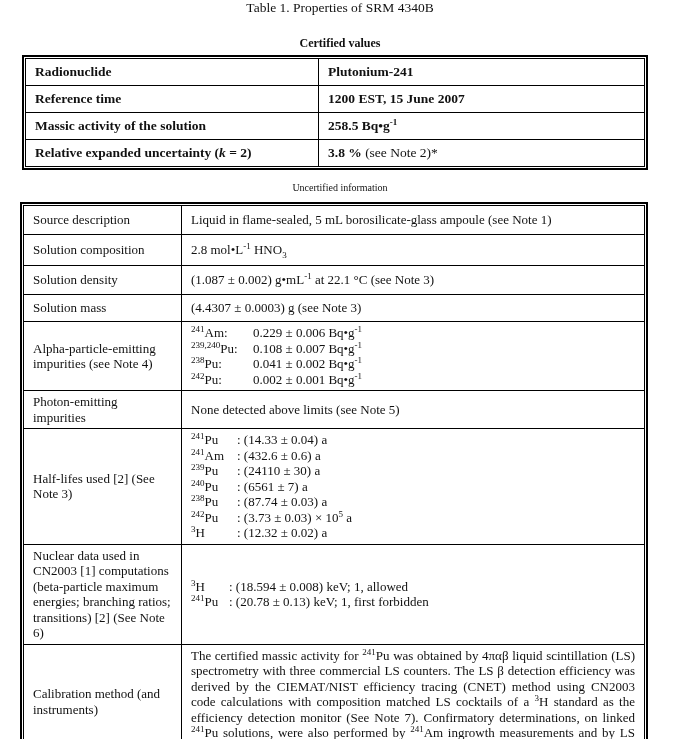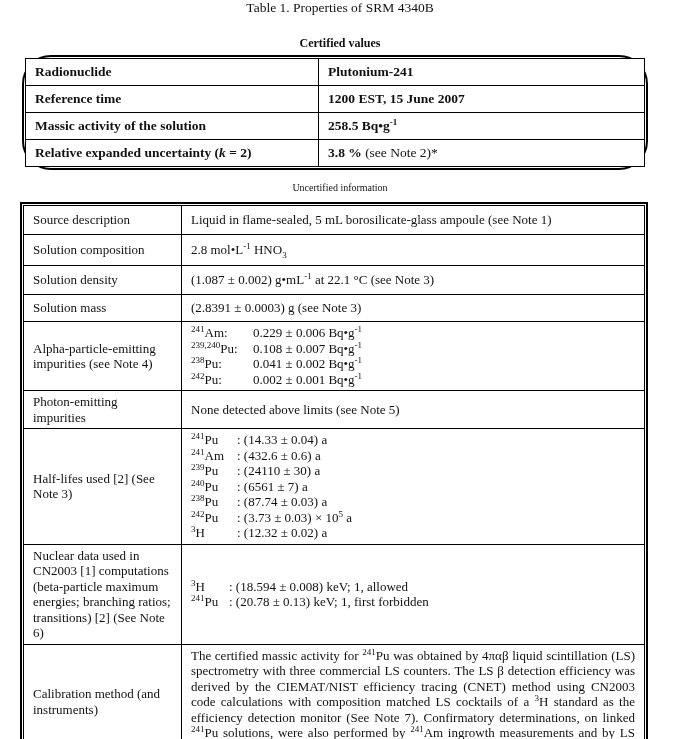--- a/index.html
+++ b/index.html
@@ -8,21 +8,21 @@
     width: 680px; height: 739px; position: relative;
     font-family: "Liberation Serif", serif;
     color: #111; overflow: hidden;
   }
   .center-line { position: absolute; left: 0; width: 680px; text-align: center; }
   .doc-title { top: 0; font-size: 13.5px; }
   .h-cert { top: 36px; font-size: 12px; font-weight: bold; }
   .h-uncert { top: 182px; font-size: 10px; }
 
   .twrap { position: absolute; border: 2px solid #000; padding: 1px; background: #fff; }
-  .t1 { left: 22px; top: 55px; width: 626px; border-radius: 29px; }
+  .t1 { left: 22px; top: 55px; width: 626px; }
   .t2 { left: 20px; top: 202px; width: 628px; }
 
   table { width: 100%; border-collapse: collapse; table-layout: fixed; }
   td { border: 1px solid #000; vertical-align: middle; background: #fff; }
 
   .t1 td { height: 27px; padding: 2px 9px; font-size: 13.5px; font-weight: bold; }
   .t1 td.c1 { width: 293px; }
 
   .t2 td { font-size: 13px; line-height: 15.5px; padding: 3px 9px; }
   .t2 td.c1 { width: 158px; }
@@ -86,21 +86,21 @@
     <tr class="r1">
       <td class="c1"><span>Solution composition</span></td>
       <td><span>2.8 mol•L<sup>-1</sup> HNO<sub>3</sub></span></td>
     </tr>
     <tr class="r2">
       <td class="c1"><span>Solution density</span></td>
       <td><span>(1.087 ± 0.002) g•mL<sup>-1</sup> at 22.1 °C  (see Note 3)</span></td>
     </tr>
     <tr class="r3">
       <td class="c1"><span>Solution mass</span></td>
-      <td><span>(2.8391 ± 0.0003) g (see Note 3)</span></td>
+      <td><span>(4.4307 ± 0.0003) g (see Note 3)</span></td>
     </tr>
     <tr class="r4">
       <td class="c1"><span>Alpha-particle-emitting impurities (see Note 4)</span></td>
       <td>
         <div class="line">
               <span class="nuc a"><sup>241</sup>Am:</span>
               <span>0.229 ± 0.006 Bq•g<sup>-1</sup></span>
             </div>
         <div class="line">
               <span class="nuc a"><sup>239,240</sup>Pu:</span>

